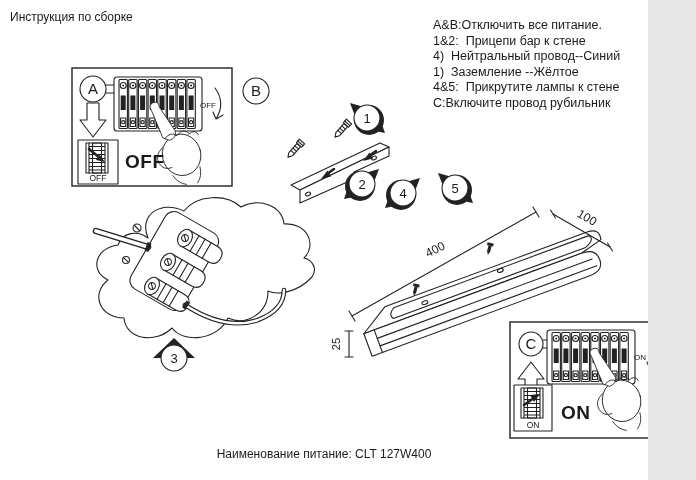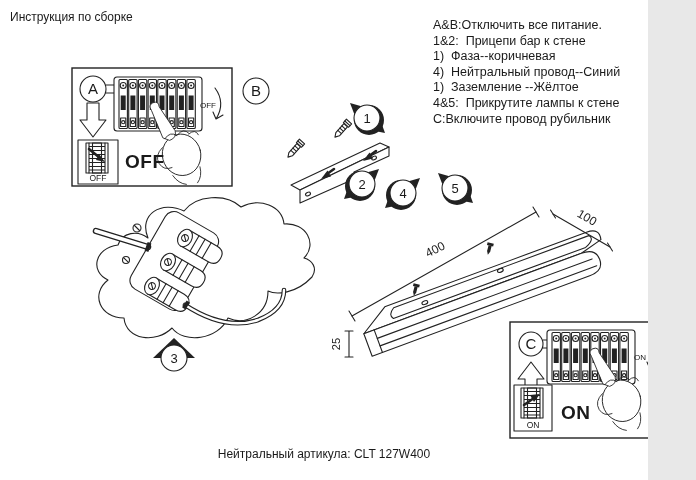--- a/index.html
+++ b/index.html
@@ -31,21 +31,20 @@
 </head>
 <body>
 
 <div class="page">
 
   <div class="title">Инструкция по сборке</div>
 
   <div class="instructions">
     <div class="iline">A&amp;B:Отключить все питание.</div>
     <div class="iline">1&amp;2:  Прицепи бар к стене</div>
-    <div class="iline">1)  Фаза--коричневая</div>
     <div class="iline">4)  Нейтральный провод--Синий</div>
     <div class="iline">1)  Заземление --Жёлтое</div>
     <div class="iline">4&amp;5:  Прикрутите лампы к стене</div>
     <div class="iline">C:Включите провод рубильник</div>
   </div>
 
   <svg class="art" width="696" height="480" viewBox="0 0 696 480" xmlns="http://www.w3.org/2000/svg" xmlns:xlink="http://www.w3.org/1999/xlink">
 
     <defs>
 
@@ -261,14 +260,14 @@
         <use href="#swicon" xlink:href="#swicon"></use>
       </g>
       <path d="M524,405 L534,398" class="lnB3"></path>
       <polygon points="540,394 530,395 534,402" class="lnF"></polygon>
       <text x="533" y="428" class="t85">ON</text>
       <text x="561" y="419" class="t19">ON</text>
     </g>
 
   </svg>
 
-  <div class="footer">Нейтральный артикула: CLT 127W400</div>
+  <div class="footer">Наименование питание: CLT 127W400</div>
 </div>
 
 </body></html>

